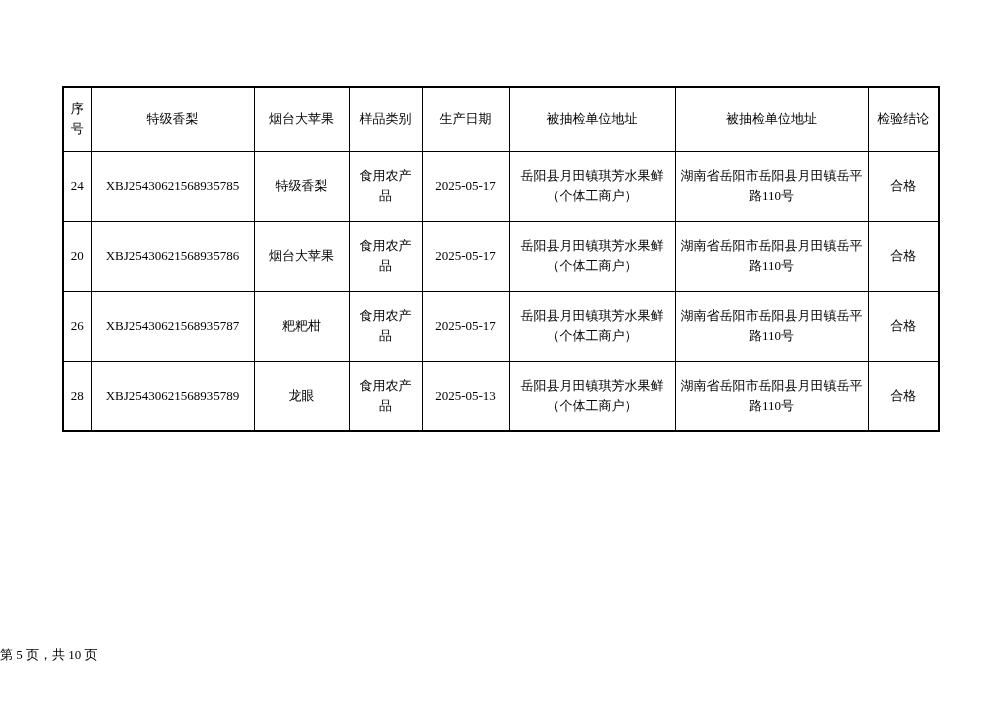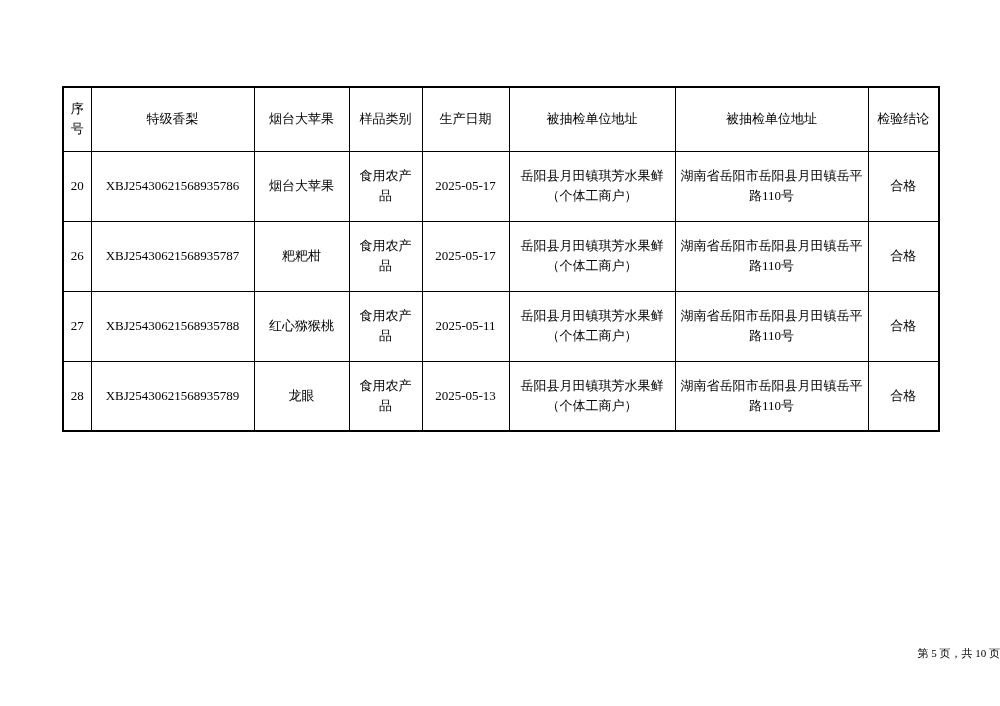--- a/index.html
+++ b/index.html
@@ -46,22 +46,22 @@
     height: 64px;
   }
   table.inspection-table tbody tr {
     height: 70px;
   }
   .page-footer {
     position: absolute;
     left: 0;
     right: 0;
     top: 646px;
-    text-align: right;
-    font-size: 11px;
+    text-align: left;
+    font-size: 13px;
     color: #000000;
   }
 </style>
 </head>
 <body>
 
 <div class="doc-page">
 
   <table class="inspection-table">
     <colgroup>
@@ -81,45 +81,45 @@
         <th>烟台大苹果</th>
         <th>样品类别</th>
         <th>生产日期</th>
         <th>被抽检单位地址</th>
         <th>被抽检单位地址</th>
         <th>检验结论</th>
       </tr>
     </thead>
     <tbody>
         <tr>
+      <td>24</td>
+      <td>XBJ25430621568935785</td>
+      <td>特级香梨</td>
+      <td>食用农产品</td>
+      <td>2025-05-17</td>
+      <td>岳阳县月田镇琪芳水果鲜（个体工商户）</td>
+      <td>湖南省岳阳市岳阳县月田镇岳平路110号</td>
+      <td>合格</td>
+    </tr>
+        <tr>
       <td>20</td>
       <td>XBJ25430621568935786</td>
       <td>烟台大苹果</td>
       <td>食用农产品</td>
       <td>2025-05-17</td>
       <td>岳阳县月田镇琪芳水果鲜（个体工商户）</td>
       <td>湖南省岳阳市岳阳县月田镇岳平路110号</td>
       <td>合格</td>
     </tr>
         <tr>
       <td>26</td>
       <td>XBJ25430621568935787</td>
       <td>粑粑柑</td>
       <td>食用农产品</td>
       <td>2025-05-17</td>
-      <td>岳阳县月田镇琪芳水果鲜（个体工商户）</td>
-      <td>湖南省岳阳市岳阳县月田镇岳平路110号</td>
-      <td>合格</td>
-    </tr>
-        <tr>
-      <td>27</td>
-      <td>XBJ25430621568935788</td>
-      <td>红心猕猴桃</td>
-      <td>食用农产品</td>
-      <td>2025-05-11</td>
       <td>岳阳县月田镇琪芳水果鲜（个体工商户）</td>
       <td>湖南省岳阳市岳阳县月田镇岳平路110号</td>
       <td>合格</td>
     </tr>
         <tr>
       <td>28</td>
       <td>XBJ25430621568935789</td>
       <td>龙眼</td>
       <td>食用农产品</td>
       <td>2025-05-13</td>

